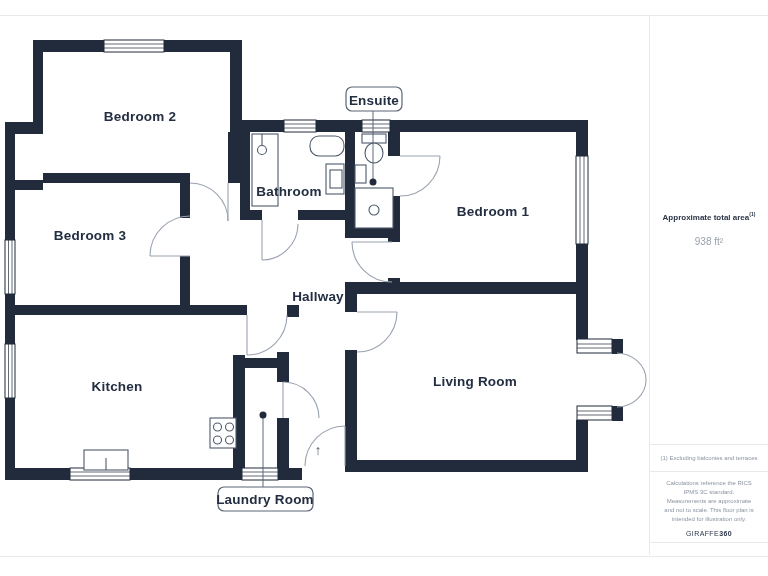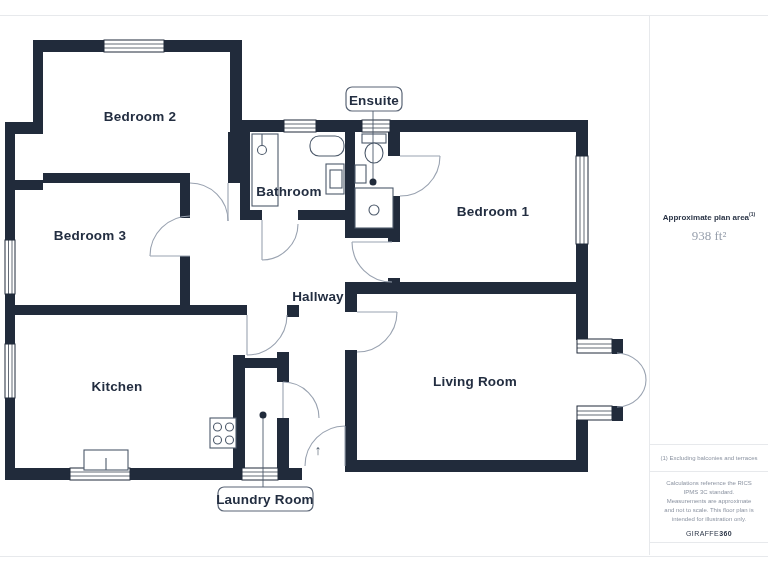--- a/index.html
+++ b/index.html
@@ -19,21 +19,21 @@
   .roomlabel{fill:#232e41;font-family:"Liberation Sans",sans-serif;font-size:13.5px;
              font-weight:bold;text-anchor:middle;dominant-baseline:central;letter-spacing:.2px;}
   .calloutbox{fill:#ffffff;stroke:#5a6576;stroke-width:1.2;}
   .arrow{fill:#4d5a6b;font-size:14px;text-anchor:middle;dominant-baseline:central;}
   
   .sidebar{position:absolute;left:649px;top:15px;width:118px;height:540px;
            border-left:1px solid #e7e9ec;color:#2b3547;}
   .area-block{position:absolute;top:196px;left:0;width:100%;text-align:center;}
   .area-title{font-size:8px;font-weight:bold;color:#2b3547;}
   .area-title sup{font-size:5px;}
-  .area-value{margin-top:6px;font-size:13px;color:#98a0ad;font-family:Liberation Serif, serif;}
+  .area-value{margin-top:14px;font-size:10px;color:#98a0ad;}
   .footnote{position:absolute;top:429px;left:0;width:100%;height:28px;
             border-top:1px solid #e7e9ec;border-bottom:1px solid #e7e9ec;
             display:flex;align-items:center;justify-content:center;
             font-size:6px;color:#8b93a1;text-align:center;padding:0 6px;box-sizing:border-box;}
   .legal{position:absolute;top:458px;left:0;width:100%;height:70px;
          border-bottom:1px solid #e7e9ec;box-sizing:border-box;
          display:flex;flex-direction:column;align-items:center;justify-content:center;gap:6px;}
   .legal-text{font-size:6px;line-height:1.5;color:#8b93a1;text-align:center;
               width:92px;}
   .brand{font-size:7px;color:#2b3547;letter-spacing:.4px;}
@@ -260,21 +260,21 @@
       <rect class="calloutbox" x="218" y="487" width="95" height="24" rx="6"></rect>
       <text class="roomlabel" x="265" y="499">Laundry Room</text>
     </g>
 
     <text class="arrow" x="318" y="450">↑</text>
   </svg>
 
   <div class="sidebar">
     <div class="area-block">
       <div class="area-title">
-        <span>Approximate plan area</span><sup>(1)</sup>
+        <span>Approximate total area</span><sup>(1)</sup>
       </div>
       <div class="area-value">938 ft²</div>
     </div>
 
     <div class="footnote">(1) Excluding balconies and terraces</div>
 
     <div class="legal">
       <div class="legal-text">Calculations reference the RICS IPMS 3C standard. Measurements are approximate and not to scale. This floor plan is intended for illustration only.</div>
       <div class="brand">
         <span>GIRAFFE</span><b>360</b>

